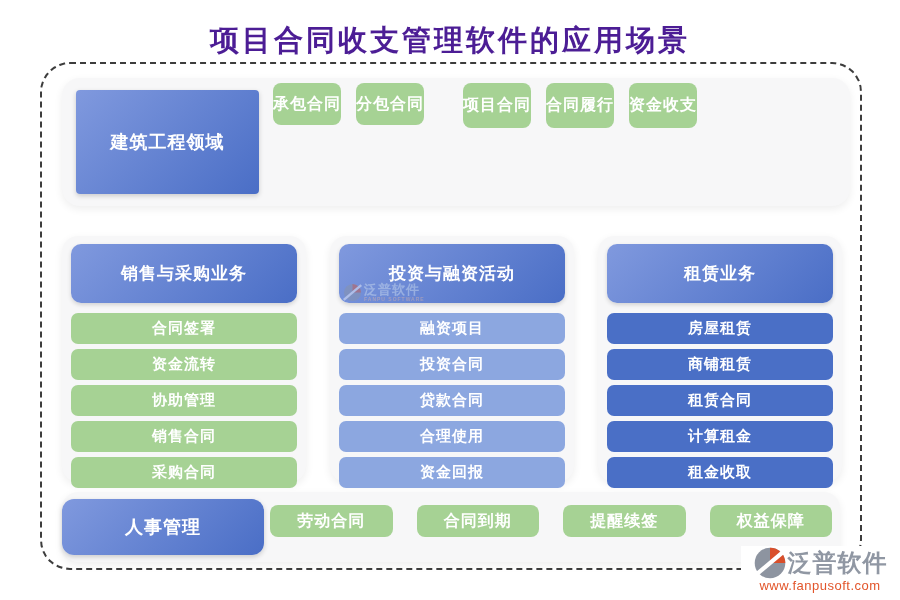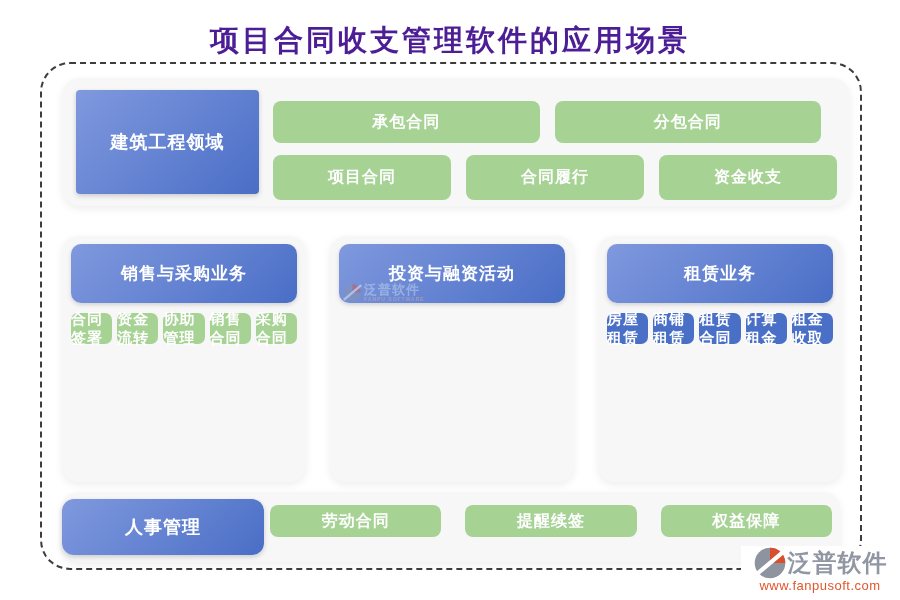--- a/index.html
+++ b/index.html
@@ -16,39 +16,39 @@
 
   .panel { position:absolute; background:#f7f7f8; border-radius:18px;
            box-shadow:0 3px 8px rgba(0,0,0,0.07); }
 
   
   .panel.top { left:20px; top:14px; width:788px; height:128px; }
   .construction-header { position:absolute; left:14px; top:12px; width:183px; height:104px;
            border-radius:4px; background:linear-gradient(135deg,#8099de,#4a6ec6);
            color:#fff; display:flex; align-items:center; justify-content:center;
            font-size:18px; font-weight:bold; box-shadow:0 2px 5px rgba(0,0,0,0.18); letter-spacing:1px; }
-  .construction-rows { position:absolute; left:211px; top:23px; right:13px;
-           display:flex; flex-direction:column; gap:12px; }
+  .construction-rows { position:absolute; left:211px; top:5px; right:13px;
+           display:flex; flex-direction:row; gap:23px; }
   .row { display:flex; gap:15px; }
   .row1 { padding-right:16px; }
   .btn { flex:1; height:42px; border-radius:8px; display:flex; align-items:center; justify-content:center;
          color:#fff; font-size:16px; font-weight:bold; letter-spacing:1px; }
   .row2 .btn { height:45px; }
   .green { background:#a6d294; }
 
   
   .mid-columns { position:absolute; left:20px; top:172px; width:780px;
            display:flex; justify-content:space-between; }
   .col-panel { position:relative; width:244px; height:246px; background:#f7f7f8;
            border-radius:16px; box-shadow:0 3px 8px rgba(0,0,0,0.07); padding:8px 9px; }
   .col-header { position:relative; height:59px; margin-bottom:10px; border-radius:10px;
            background:linear-gradient(135deg,#8099de,#4a6ec6); color:#fff;
            display:flex; align-items:center; justify-content:center;
            font-size:17px; font-weight:bold; letter-spacing:1px; box-shadow:0 2px 4px rgba(0,0,0,0.15); }
-  .col-items { display:flex; flex-direction:row; gap:5px; }
+  .col-items { display:flex; flex-direction:column; gap:5px; }
   .item { height:31px; border-radius:7px; display:flex; align-items:center; justify-content:center;
            color:#fff; font-size:15px; font-weight:bold; letter-spacing:1px; }
   .item.green { background:#a6d294; }
   .item.lblue { background:#8ca7e0; }
   .item.blue  { background:#4a6fc6; }
 
   
   .panel.bottom { left:20px; top:428px; width:778px; height:70px; border-radius:16px; }
   .hr-header { position:absolute; left:0; top:7px; width:202px; height:56px; border-radius:12px;
            background:linear-gradient(135deg,#8099de,#4a6ec6); color:#fff;
@@ -117,39 +117,47 @@
               <circle cx="20" cy="20" r="18" fill="#8d94a0"></circle>
               <path d="M20,20 L20,2 A18,18 0 0 1 38,20 Z" fill="#d94f2b"></path>
               <rect x="-4" y="17.5" width="48" height="5" fill="#ffffff" transform="rotate(-40 20 20)"></rect>
             </svg>
             <div class="wm-text">
               <span class="wm-name">泛普软件</span>
               <span class="wm-sub">FANPU SOFTWARE</span>
             </div>
           </div>
         </div>
+        <div class="col-items">
+          <div class="item lblue">融资项目</div>
+          <div class="item lblue">投资合同</div>
+          <div class="item lblue">贷款合同</div>
+          <div class="item lblue">合理使用</div>
+          <div class="item lblue">资金回报</div>
+        </div>
       </div>
 
       <div class="col-panel">
         <div class="col-header">租赁业务</div>
         <div class="col-items">
           <div class="item blue">房屋租赁</div>
           <div class="item blue">商铺租赁</div>
           <div class="item blue">租赁合同</div>
           <div class="item blue">计算租金</div>
           <div class="item blue">租金收取</div>
         </div>
       </div>
 
     </div>
 
     <div class="panel bottom">
       <div class="hr-header">人事管理</div>
       <div class="hr-items">
         <div class="btn green">劳动合同</div>
+        <div class="btn green">合同到期</div>
         <div class="btn green">提醒续签</div>
         <div class="btn green">权益保障</div>
       </div>
     </div>
 
   </div>
 
   <div class="logo">
     <div class="logo-top">
       <svg width="34" height="34" viewBox="0 0 40 40">

